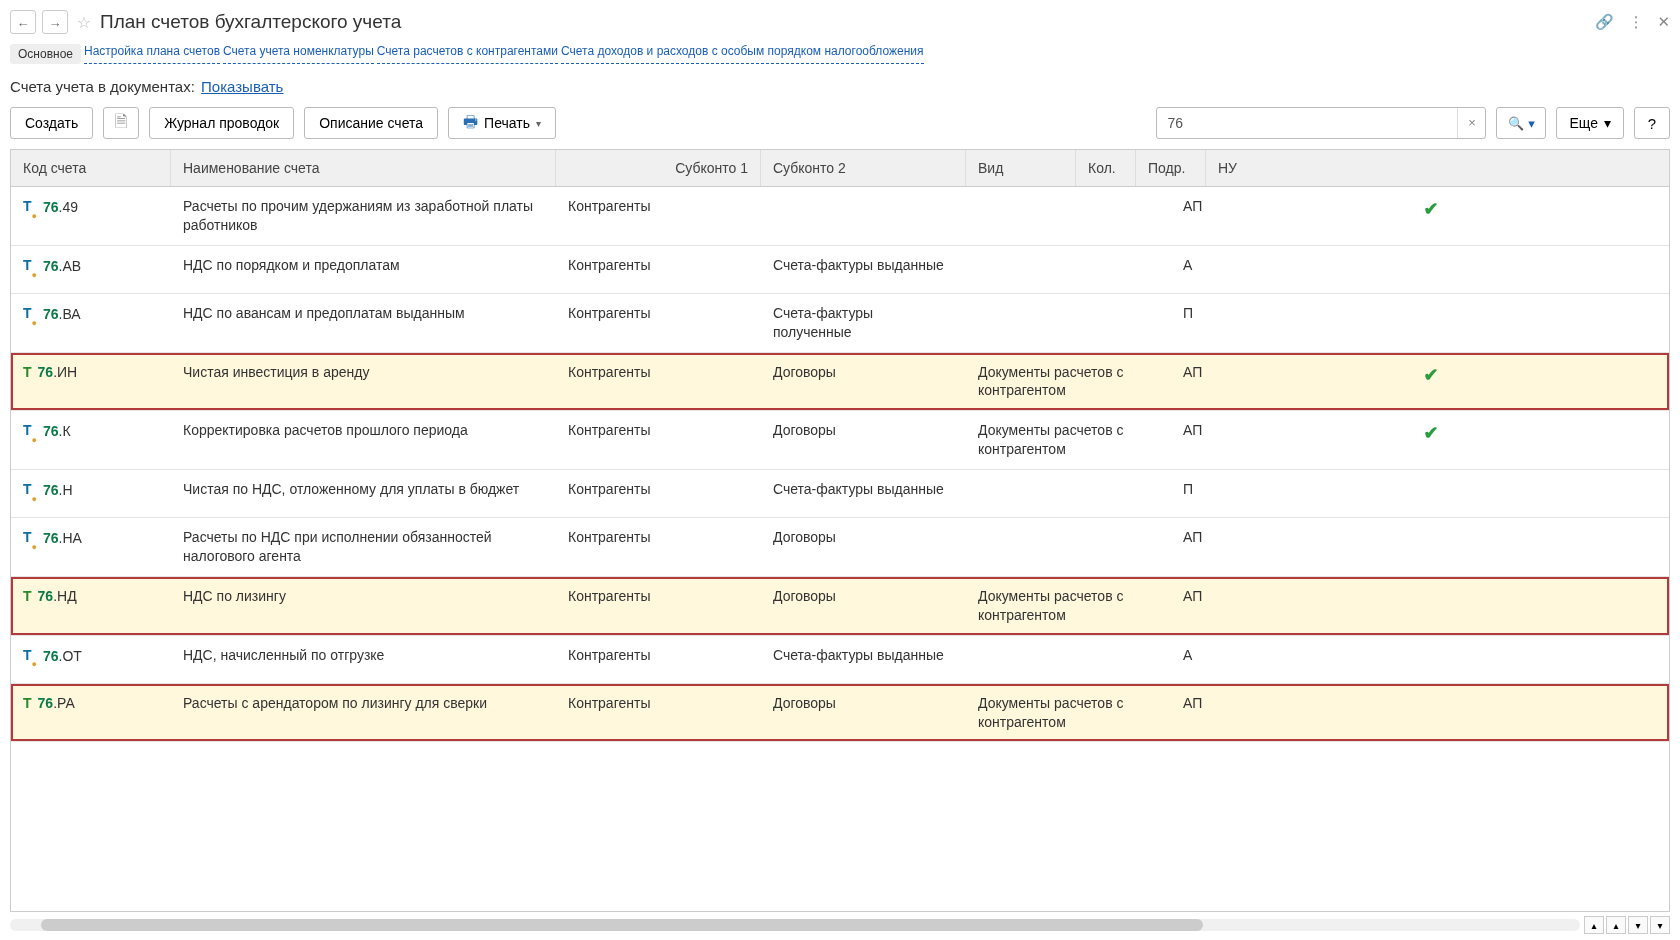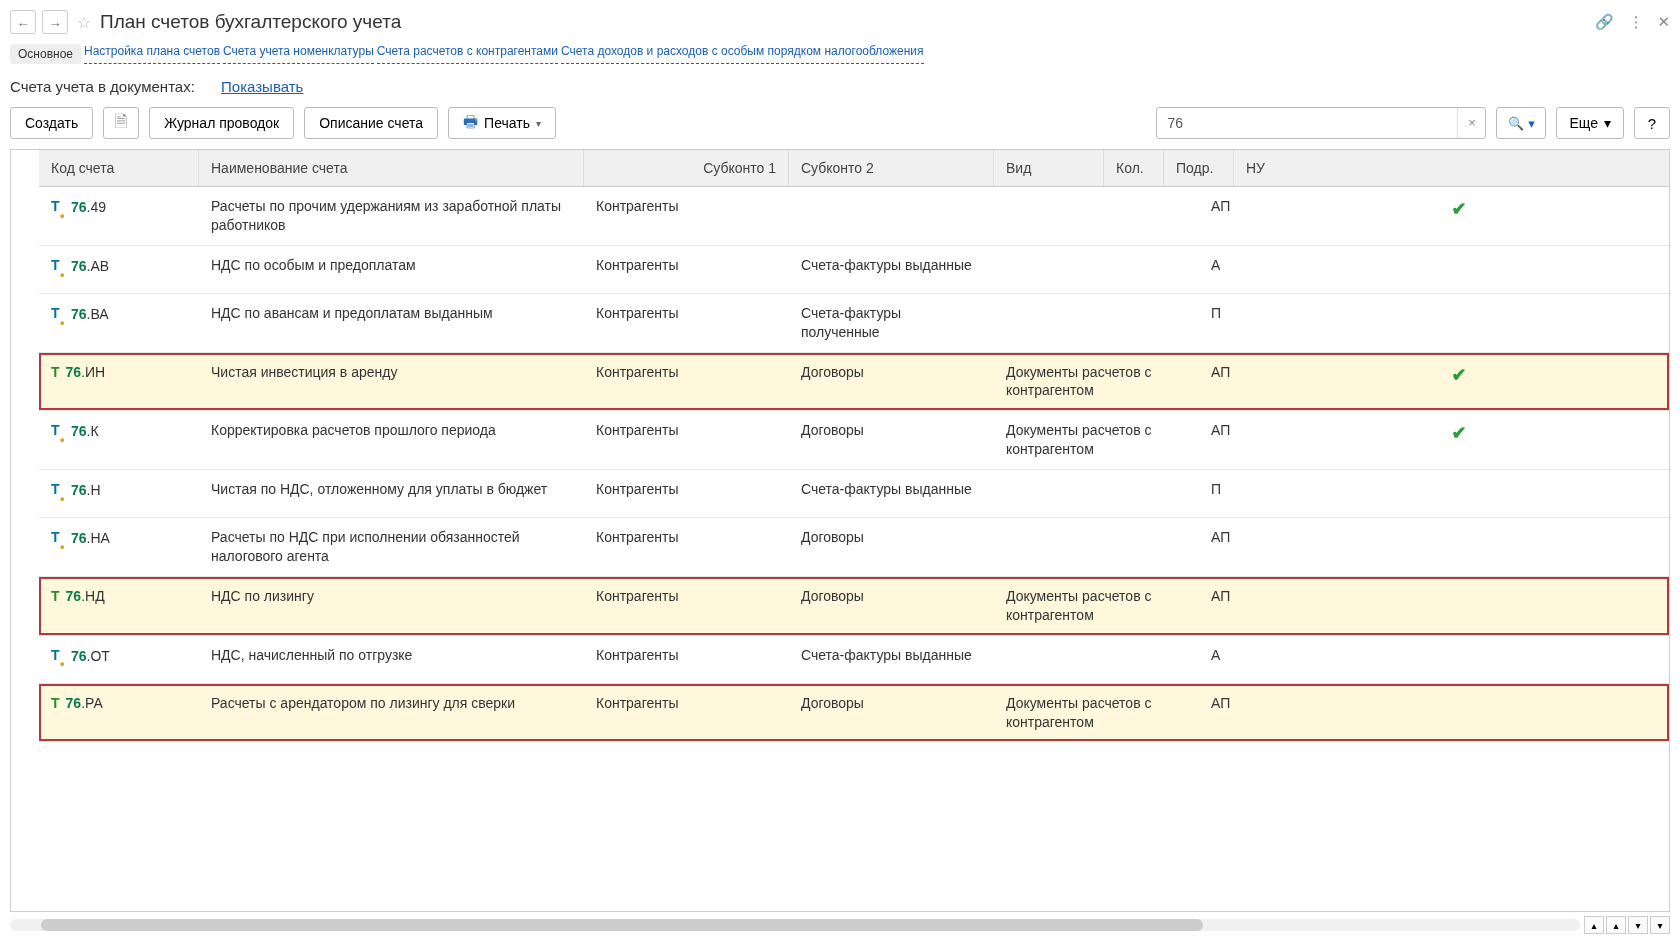--- a/index.html
+++ b/index.html
@@ -12,35 +12,35 @@
 .title { font-size: 19px; font-weight: 400; color: #333; }
 .titlebar-right { margin-left: auto; display: flex; gap: 14px; color: #888; }
 .titlebar-right span { cursor: pointer; font-size: 15px; }
 
 .tabbar { display: flex; gap: 3px; padding: 6px 0 10px 0; font-size: 12px; }
 .tab { color: #1a5fb4; cursor: pointer; border-bottom: 1px dashed #1a5fb4; }
 .tab.active { color: #333; border: none; background: #eee; padding: 3px 8px; border-radius: 3px; }
 
 .subline { padding: 4px 0 12px 0; font-size: 15px; }
 .subline .lbl { color: #333; }
-.subline a { color: #1a5fb4; text-decoration: underline; cursor: pointer; margin-left: 22px; }
+.subline a { color: #1a5fb4; text-decoration: underline; cursor: pointer; margin-left: 2px; }
 
 .toolbar { display: flex; gap: 10px; align-items: center; padding-bottom: 10px; }
 .btn { height: 32px; padding: 0 14px; border: 1px solid #bbb; border-radius: 3px; background: #fff; cursor: pointer; font-size: 14px; display: flex; align-items: center; gap: 6px; }
 .btn.icon-only { width: 36px; padding: 0; justify-content: center; }
 .btn .caret { font-size: 10px; color: #666; }
 .toolbar-spacer { flex: 1; }
 .search-wrap { display: flex; align-items: center; border: 1px solid #bbb; border-radius: 3px; height: 32px; width: 330px; background: #fff; }
 .search-wrap input { border: none; outline: none; flex: 1; padding: 0 10px; font-size: 14px; color: #555; }
 .search-wrap .clear { width: 28px; text-align: center; color: #888; cursor: pointer; border-left: 1px solid #ddd; line-height: 30px; }
 .search-btn { height: 32px; width: 50px; border: 1px solid #bbb; border-radius: 3px; background: #fff; display: flex; align-items: center; justify-content: center; gap: 4px; cursor: pointer; color: #1a5fb4; }
 .more-btn { height: 32px; padding: 0 12px; border: 1px solid #bbb; border-radius: 3px; background: #fff; cursor: pointer; display: flex; align-items: center; gap: 6px; font-size: 14px; }
 .help-btn { height: 32px; width: 36px; border: 1px solid #bbb; border-radius: 3px; background: #fff; cursor: pointer; font-size: 15px; }
 
-.table-wrap { flex: 1; border: 1px solid #ccc; overflow: hidden; display: flex; flex-direction: column; padding-left: 28px; }
+.table-wrap { flex: 1; border: 1px solid #ccc; overflow: hidden; display: flex; flex-direction: column; }
 .thead { display: flex; background: #f0f0f0; border-bottom: 1px solid #ccc; }
 .th { padding: 10px 12px; font-size: 14px; color: #444; border-right: 1px solid #ddd; }
 .th:last-child { border-right: none; }
 .tbody { flex: 1; overflow-y: auto; }
 .tr { display: flex; border-bottom: 1px solid #e5e5e5; min-height: 48px; align-items: stretch; }
 .td { padding: 10px 12px; font-size: 14px; color: #333; display: flex; align-items: flex-start; line-height: 1.35; }
 .tr.hl { background: #fff8dc; box-shadow: inset 0 0 0 2px #b33a3a; position: relative; z-index: 1; }
 
 .c-code { width: 160px; }
 .c-name { width: 385px; }
@@ -157,21 +157,21 @@
             <span class="check">✔</span>
           </div>
         </div>
         <div class="tr">
           <div class="td c-code">
             <div class="code-cell">
               <span><span class="t-icon t-blue">T</span><sub style="color:#e0a030;font-size:9px;position:relative;top:4px;">●</sub></span>
               <span><span class="code-bold">76</span><span class="code-suffix">.АВ</span></span>
             </div>
           </div>
-          <div class="td c-name">НДС по особым и предоплатам</div>
+          <div class="td c-name">НДС по порядком и предоплатам</div>
           <div class="td c-s1">Контрагенты</div>
           <div class="td c-s2">Счета-фактуры выданные</div>
           <div class="td c-s3"></div>
           <div class="td c-vid">А</div>
           <div class="td c-kol"></div>
           <div class="td c-podr"></div>
           <div class="td c-nu"></div>
         </div>
         <div class="tr">
           <div class="td c-code">

